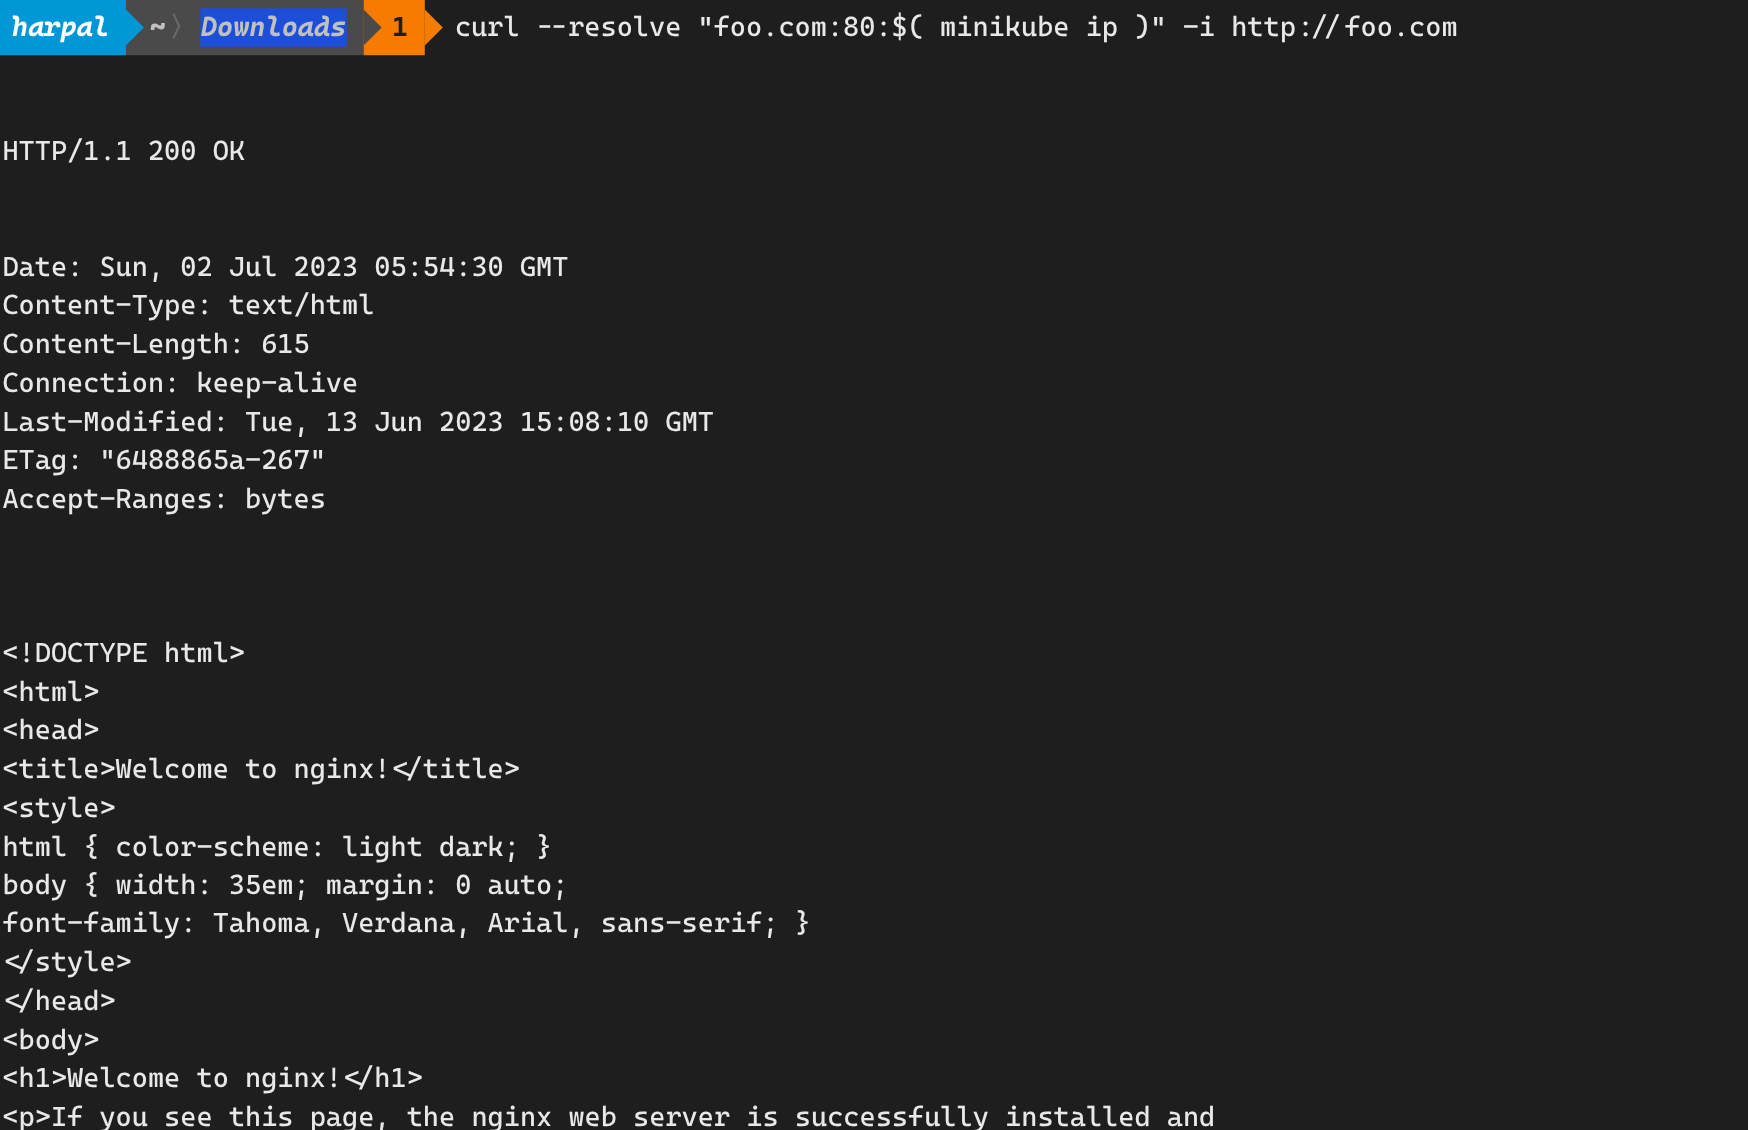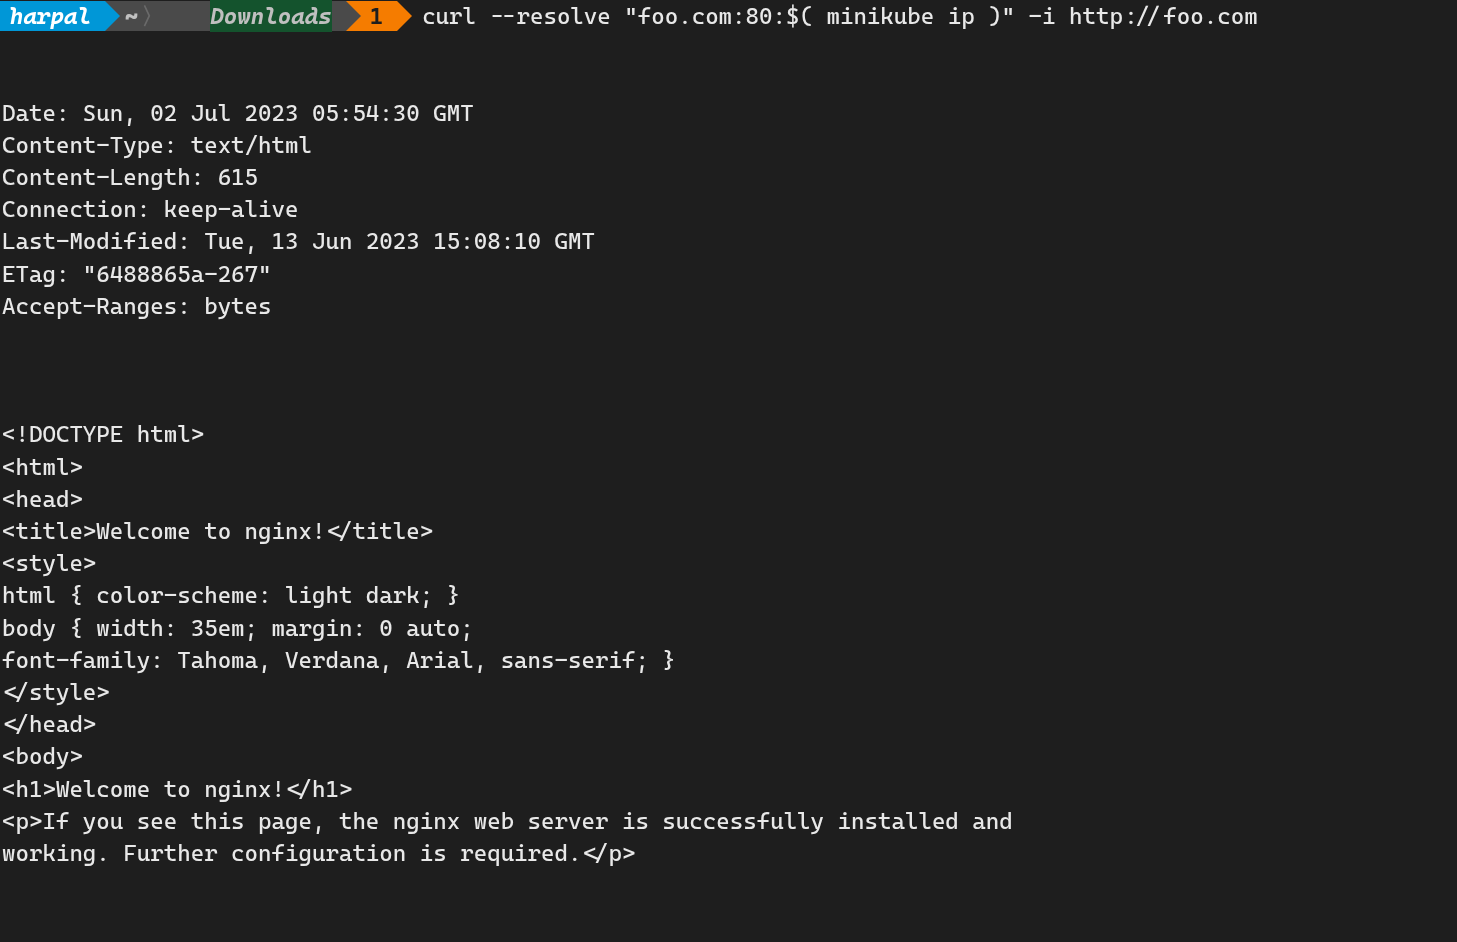--- a/index.html
+++ b/index.html
@@ -19,38 +19,37 @@
     }
     .prompt-line {
       display: flex;
       align-items: center;
       white-space: nowrap;
     }
     .seg {
       display: inline-flex;
       align-items: center;
       padding: 0 14px 0 10px;
-      height: 30px;
+      height: 46px;
       position: relative;
       font-weight: bold;
     }
     .seg-user {
       background-color: #0097d7;
       color: #ffffff;
       font-style: italic;
     }
     .seg-home {
       background-color: #4a4a4a;
       color: #c0c0c0;
     }
     .seg-downloads {
-      background-color: #14532d;
+      background-color: #1d4ed8;
       color: #c0c0c0;
       font-style: italic;
-      margin-left: 43px;
     }
     .seg-number {
       background-color: #f57c00;
       color: #1e1e1e;
     }
     .seg-sep {
       display: inline-block;
       color: #6a6a6a;
       padding: 0 3px;
     }
@@ -105,15 +104,16 @@
   </span>
   <span class="arrow arrow-gray"></span>
   <span class="seg seg-number">
     <span style="padding-left:14px">1</span>
   </span>
   <span class="arrow arrow-orange"></span>
   <span class="command">curl --resolve "foo.com:80:$( minikube ip )" -i http://foo.com</span>
 </div>
 
 <div class="output">
+  <div class="output-line">HTTP/1.1 200 OK</div>
   <div id="headers-container"><div class="output-line"><span class="header-key">Date</span><span>: Sun, 02 Jul 2023 05:54:30 GMT</span></div><div class="output-line"><span class="header-key">Content-Type</span><span>: text/html</span></div><div class="output-line"><span class="header-key">Content-Length</span><span>: 615</span></div><div class="output-line"><span class="header-key">Connection</span><span>: keep-alive</span></div><div class="output-line"><span class="header-key">Last-Modified</span><span>: Tue, 13 Jun 2023 15:08:10 GMT</span></div><div class="output-line"><span class="header-key">ETag</span><span>: "6488865a-267"</span></div><div class="output-line"><span class="header-key">Accept-Ranges</span><span>: bytes</span></div></div>
   <div id="body-container"><div class="output-line">&nbsp;</div><div class="output-line">&lt;!DOCTYPE html&gt;</div><div class="output-line">&lt;html&gt;</div><div class="output-line">&lt;head&gt;</div><div class="output-line">&lt;title&gt;Welcome to nginx!&lt;/title&gt;</div><div class="output-line">&lt;style&gt;</div><div class="output-line">html { color-scheme: light dark; }</div><div class="output-line">body { width: 35em; margin: 0 auto;</div><div class="output-line">font-family: Tahoma, Verdana, Arial, sans-serif; }</div><div class="output-line">&lt;/style&gt;</div><div class="output-line">&lt;/head&gt;</div><div class="output-line">&lt;body&gt;</div><div class="output-line">&lt;h1&gt;Welcome to nginx!&lt;/h1&gt;</div><div class="output-line">&lt;p&gt;If you see this page, the nginx web server is successfully installed and</div><div class="output-line">working. Further configuration is required.&lt;/p&gt;</div></div>
 </div>
 
 </body></html>

